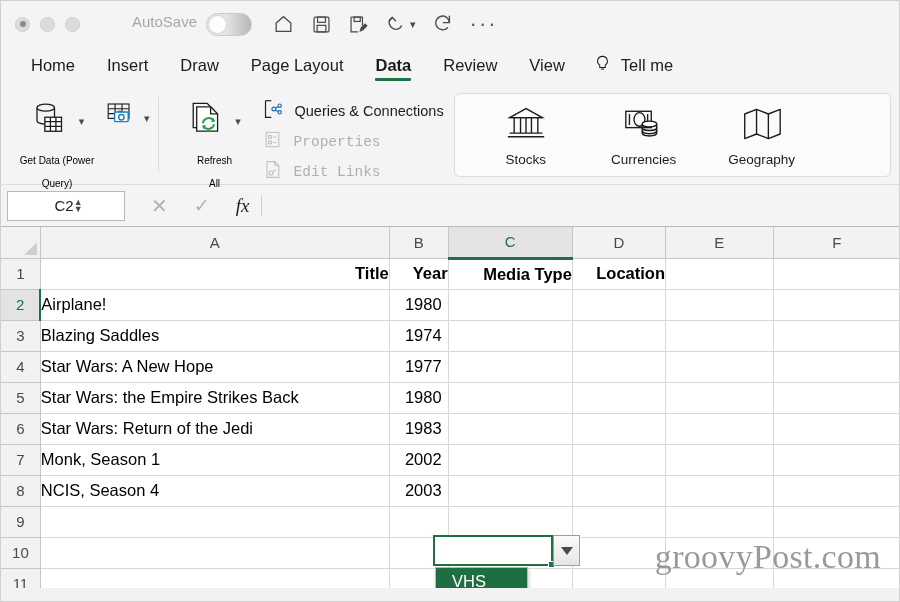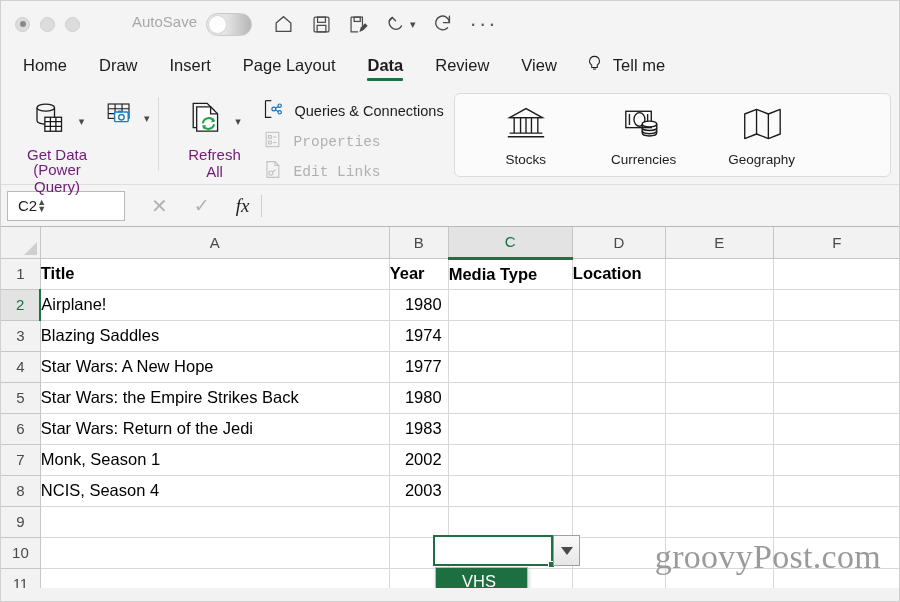--- a/index.html
+++ b/index.html
@@ -52,21 +52,21 @@
   .qat-item { display: flex; align-items: center; cursor: default; }
   .chev-small { margin-left: 3px; color: #4a4a4a; font-size: 11px; line-height: 1; }
   .ellipsis { font-size: 22px; color: #5a5a5a; letter-spacing: 2px; line-height: 0.4; }
 
   
   .tabs {
     height: 40px;
     background: #f4f4f4;
     display: flex;
     align-items: center;
-    padding: 0 6px;
+    padding: 0 14px;
     gap: 0px;
   }
   .tab {
     position: relative;
     font-size: 16.5px;
     color: #1c1c1c;
     padding: 4px 16px 8px 16px;
     white-space: nowrap;
   }
   .tab.active { font-weight: bold; }
@@ -92,22 +92,22 @@
   .rgroup { display: flex; align-items: flex-start; height: 88px; }
   .sep { width: 1px; height: 74px; background: #dcdcdc; margin: 4px 8px 0 8px; }
 
   .bigbtn {
     width: 96px;
     display: flex; flex-direction: column; align-items: center;
     padding-top: 4px;
   }
   .bigbtn .ico-row { display: flex; align-items: center; gap: 4px; height: 48px; }
   .bigbtn .lbl {
-    font-size: 15px; color: #701a75; text-align: center;
-    line-height: 15px; margin-top: 2px;
+    font-size: 10px; color: #000000; text-align: center;
+    line-height: 15px; margin-top: 8px;
   }
   .smallbtn { display:flex; align-items:center; gap:4px; padding-top: 8px; }
 
   .stacklist { display: flex; flex-direction: column; gap: 7px; padding-top: 6px; }
   .stackrow { display: flex; align-items: center; gap: 12px; }
   .stackrow .txt { font-size: 14.5px; color: #1c1c1c; }
   .stackrow.disabled .txt { color: #b0b0b0; font-family: Liberation Mono, monospace; }
 
   .datatypes {
     margin-left: 10px;
@@ -130,21 +130,21 @@
     height: 42px;
     background: #f4f4f4;
     border-top: 1px solid #dedede;
     display: flex; align-items: center;
     padding: 0 0 0 6px;
   }
   .namebox {
     width: 118px; height: 30px;
     background: #ffffff;
     border: 1px solid #b9b9b9;
-    display: flex; align-items: center; justify-content: flex-start;
+    display: flex; align-items: center; justify-content: center;
     padding: 0 5px 0 10px;
     font-size: 15px; color: #1c1c1c;
   }
   .spinner { display: flex; flex-direction: column; gap: 1px; color: #4a4a4a; line-height: 6px; font-size: 9px; }
   .fbicons { display: flex; align-items: center; gap: 26px; margin-left: 26px; }
   .fb-x { font-size: 20px; color: #b3b3b3; }
   .fb-check { font-size: 19px; color: #b3b3b3; }
   .fb-fx { font-size: 19px; color: #1c1c1c; font-family: "Liberation Serif", serif; font-style: italic; }
   .fb-divider { width: 1px; height: 22px; background: #cfcfcf; margin-left: 12px; }
 
@@ -198,21 +198,21 @@
   td.cell {
     height: 31px;
     border-right: 1px solid #d8d8d8;
     border-bottom: 1px solid #d8d8d8;
     font-size: 16.5px;
     color: #000000;
     padding: 0 5px 0 7px;
     white-space: nowrap;
     overflow: visible;
   }
-  td.cell.hdr { font-weight: bold; }
+  td.cell.hdr { font-weight: bold; text-align: right; }
   td.cell.num { text-align: right; padding-right: 6px; }
 
   
   .selbox {
     position: absolute;
     left: 432px; top: 308px;
     width: 120px; height: 31px;
     border: 2px solid #1e6f42;
     background: #ffffff;
     z-index: 6;
@@ -245,21 +245,21 @@
     width: 93px;
     background: #ffffff;
     border: 1px solid #b9b9b9;
     box-shadow: 1px 2px 4px rgba(0,0,0,0.18);
     z-index: 8;
     padding-bottom: 10px;
   }
   .ddopt {
     height: 27px;
     display: flex; align-items: center;
-    padding-left: 26px;
+    padding-left: 16px;
     font-size: 16.5px;
     color: #000000;
   }
   .ddopt.sel { background: #1d6f42; color: #ffffff; }
 
   .watermark {
     position: absolute;
     right: 18px; bottom: 12px;
     font-family: "Liberation Serif", serif;
     font-size: 34px;
@@ -323,22 +323,22 @@
           <path d="M19 10 A7.5 7.5 0 1 0 17 16"></path>
           <path d="M19 3.5 L19 10.5 L12.5 10.5"></path>
         </svg>
       </span>
       <span class="qat-item ellipsis">···</span>
     </div>
   </div>
 
   <div class="tabs">
     <div class="tab">Home</div>
+    <div class="tab">Insert</div>
     <div class="tab">Draw</div>
-    <div class="tab">Insert</div>
     <div class="tab">Page Layout</div>
     <div class="tab active">Data</div>
     <div class="tab">Review</div>
     <div class="tab">View</div>
     <div class="tab tab-tellme">
       <span>
         <svg width="19" height="21" viewBox="0 0 24 24" fill="none" stroke="#1c1c1c" stroke-width="1.3">
           <path d="M12 3 A6 6 0 0 0 8.5 14 L8.5 17 L15.5 17 L15.5 14 A6 6 0 0 0 12 3 Z"></path>
           <path d="M10 19 L14 19"></path>
         </svg>

